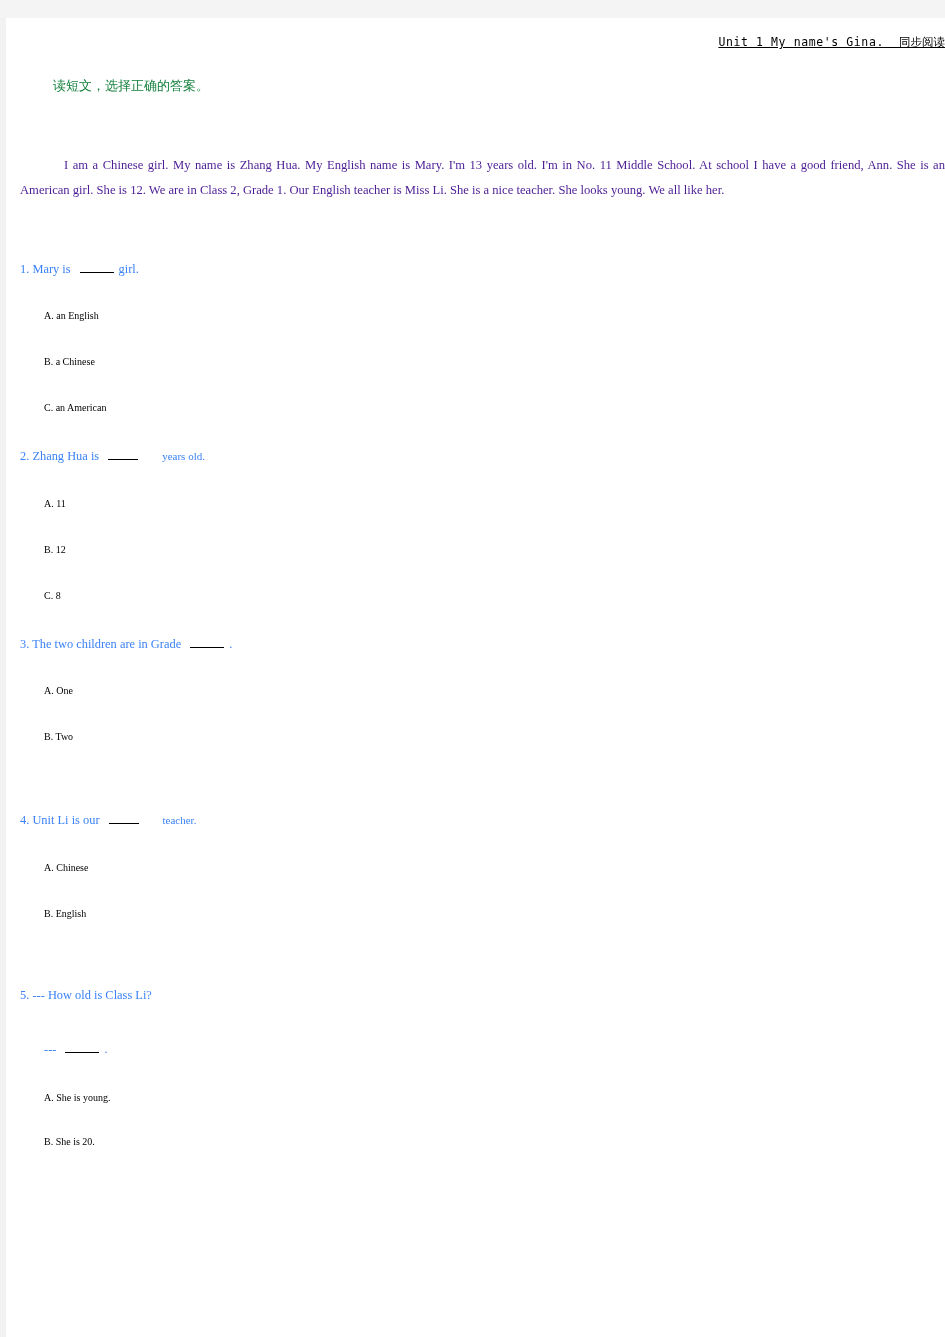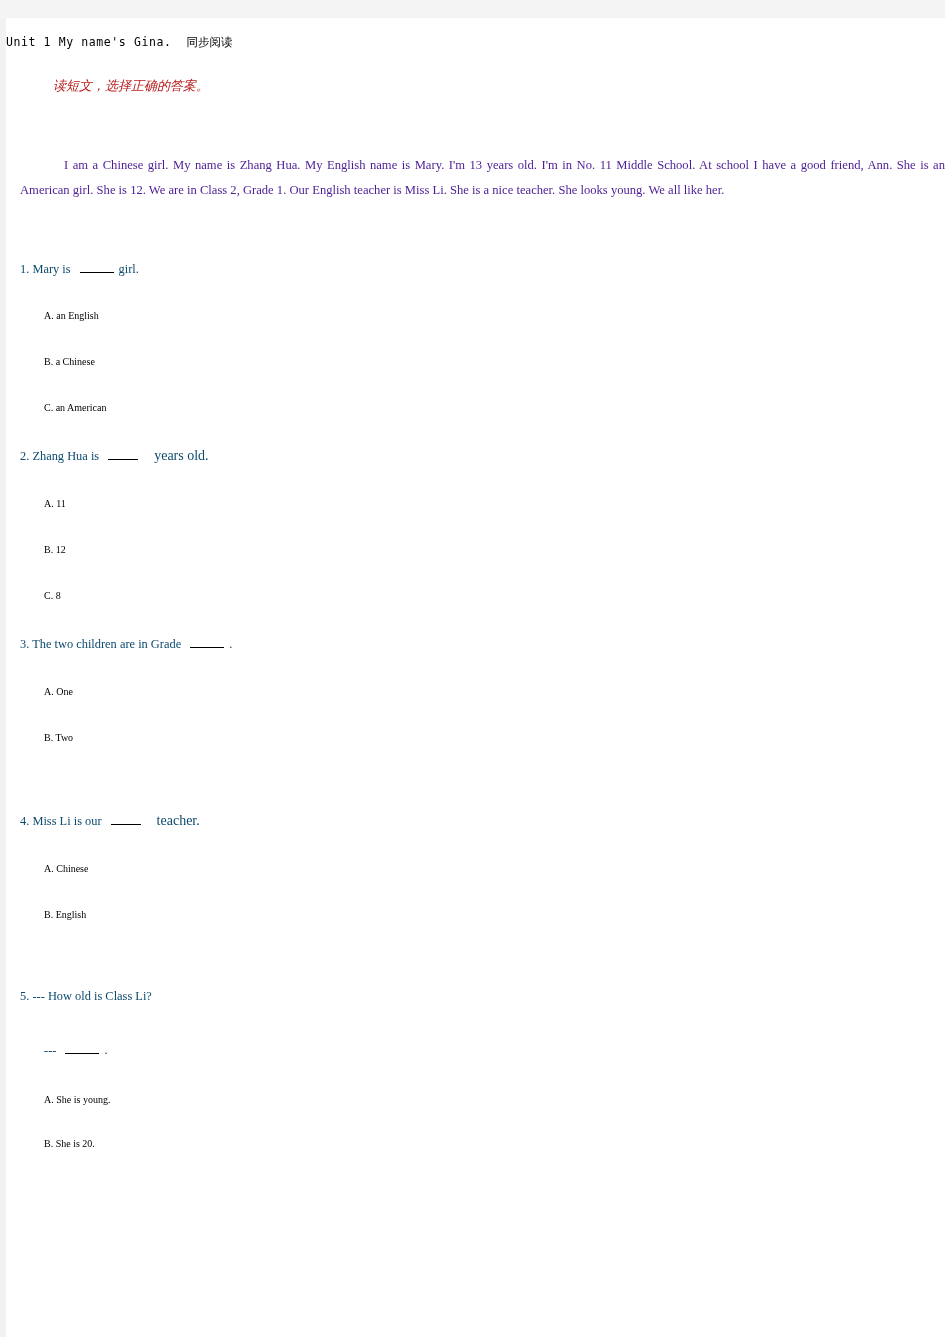--- a/index.html
+++ b/index.html
@@ -38,41 +38,41 @@
     position: absolute;
     left: 6px;
     top: 18px;
     width: 939px;
     height: 1319px;
     background: #ffffff;
     box-sizing: border-box;
   }
 
   .doc-header {
-    text-align: left;
+    text-align: right;
     font-family: "DejaVu Sans Mono", "Liberation Mono", monospace;
     font-size: 11.5px;
     letter-spacing: 0.6px;
     color: #000;
     padding-top: 17px;
     white-space: nowrap;
+    text-decoration: underline;
   }
   .doc-header .cjk {
     font-family: "DejaVu Sans", "Liberation Sans", sans-serif;
     letter-spacing: 0;
     font-size: 11.5px;
   }
 
   .instruction {
     margin-top: 27px;
     margin-left: 47px;
     font-family: "DejaVu Sans", "Liberation Sans", sans-serif;
     font-size: 13px;
-    color: #b91c1c;
-    font-style: italic;
+    color: #15803d;
   }
 
   .passage {
     margin-top: 58px;
     margin-left: 14px;
     margin-right: 0;
     width: 925px;
     font-size: 12.6px;
     line-height: 25px;
     color: #4c1d95;
@@ -83,36 +83,36 @@
     height: 50px;
   }
 
   .questions {
     margin-top: 58px;
     margin-left: 14px;
   }
 
   .question {
     font-size: 12.4px;
-    color: #0c4a6e;
+    color: #3b82f6;
     line-height: 1;
     white-space: nowrap;
   }
   .blank {
     display: inline-block;
     border-bottom: 1px solid #000;
     width: 34px;
     height: 11px;
     margin: 0 4px 0 9px;
     vertical-align: baseline;
   }
   .blank.narrow { width: 30px; }
   .q-tail-small {
-    font-size: 14px;
-    margin-left: 12px;
+    font-size: 11px;
+    margin-left: 20px;
   }
   .q-tail {
     margin-left: 1px;
   }
 
   .option {
     font-size: 10px;
     color: #000;
     margin-left: 24px;
     white-space: nowrap;
@@ -171,21 +171,21 @@
       </div>
       <div class="sp-q"></div>
       <div class="option">A.  One</div>
       <div class="sp-opt"></div>
       <div class="option">B.  Two</div>
       <div class="sp-opt"></div>
       <div class="sp-opt"></div>
 
       <div class="question">
         <span>4.</span>
-        <span>Miss Li is our</span><span class="blank narrow"></span><span class="q-tail-small">teacher.</span>
+        <span>Unit Li is our</span><span class="blank narrow"></span><span class="q-tail-small">teacher.</span>
       </div>
       <div class="sp-q"></div>
       <div class="option">A.  Chinese</div>
       <div class="sp-opt"></div>
       <div class="option">B. English</div>
       <div class="sp-opt"></div>
       <div class="sp-opt"></div>
 
       <div class="question">
         <span>5.</span>

